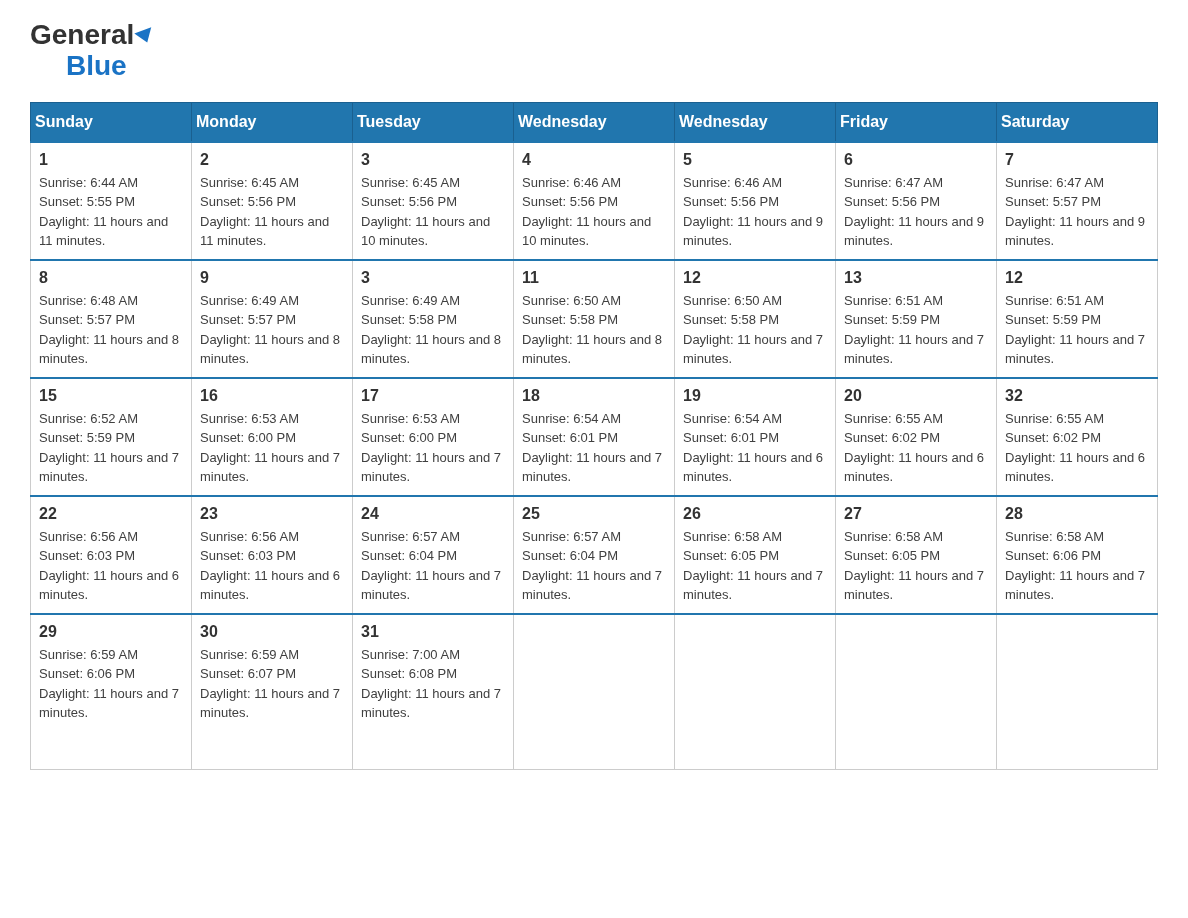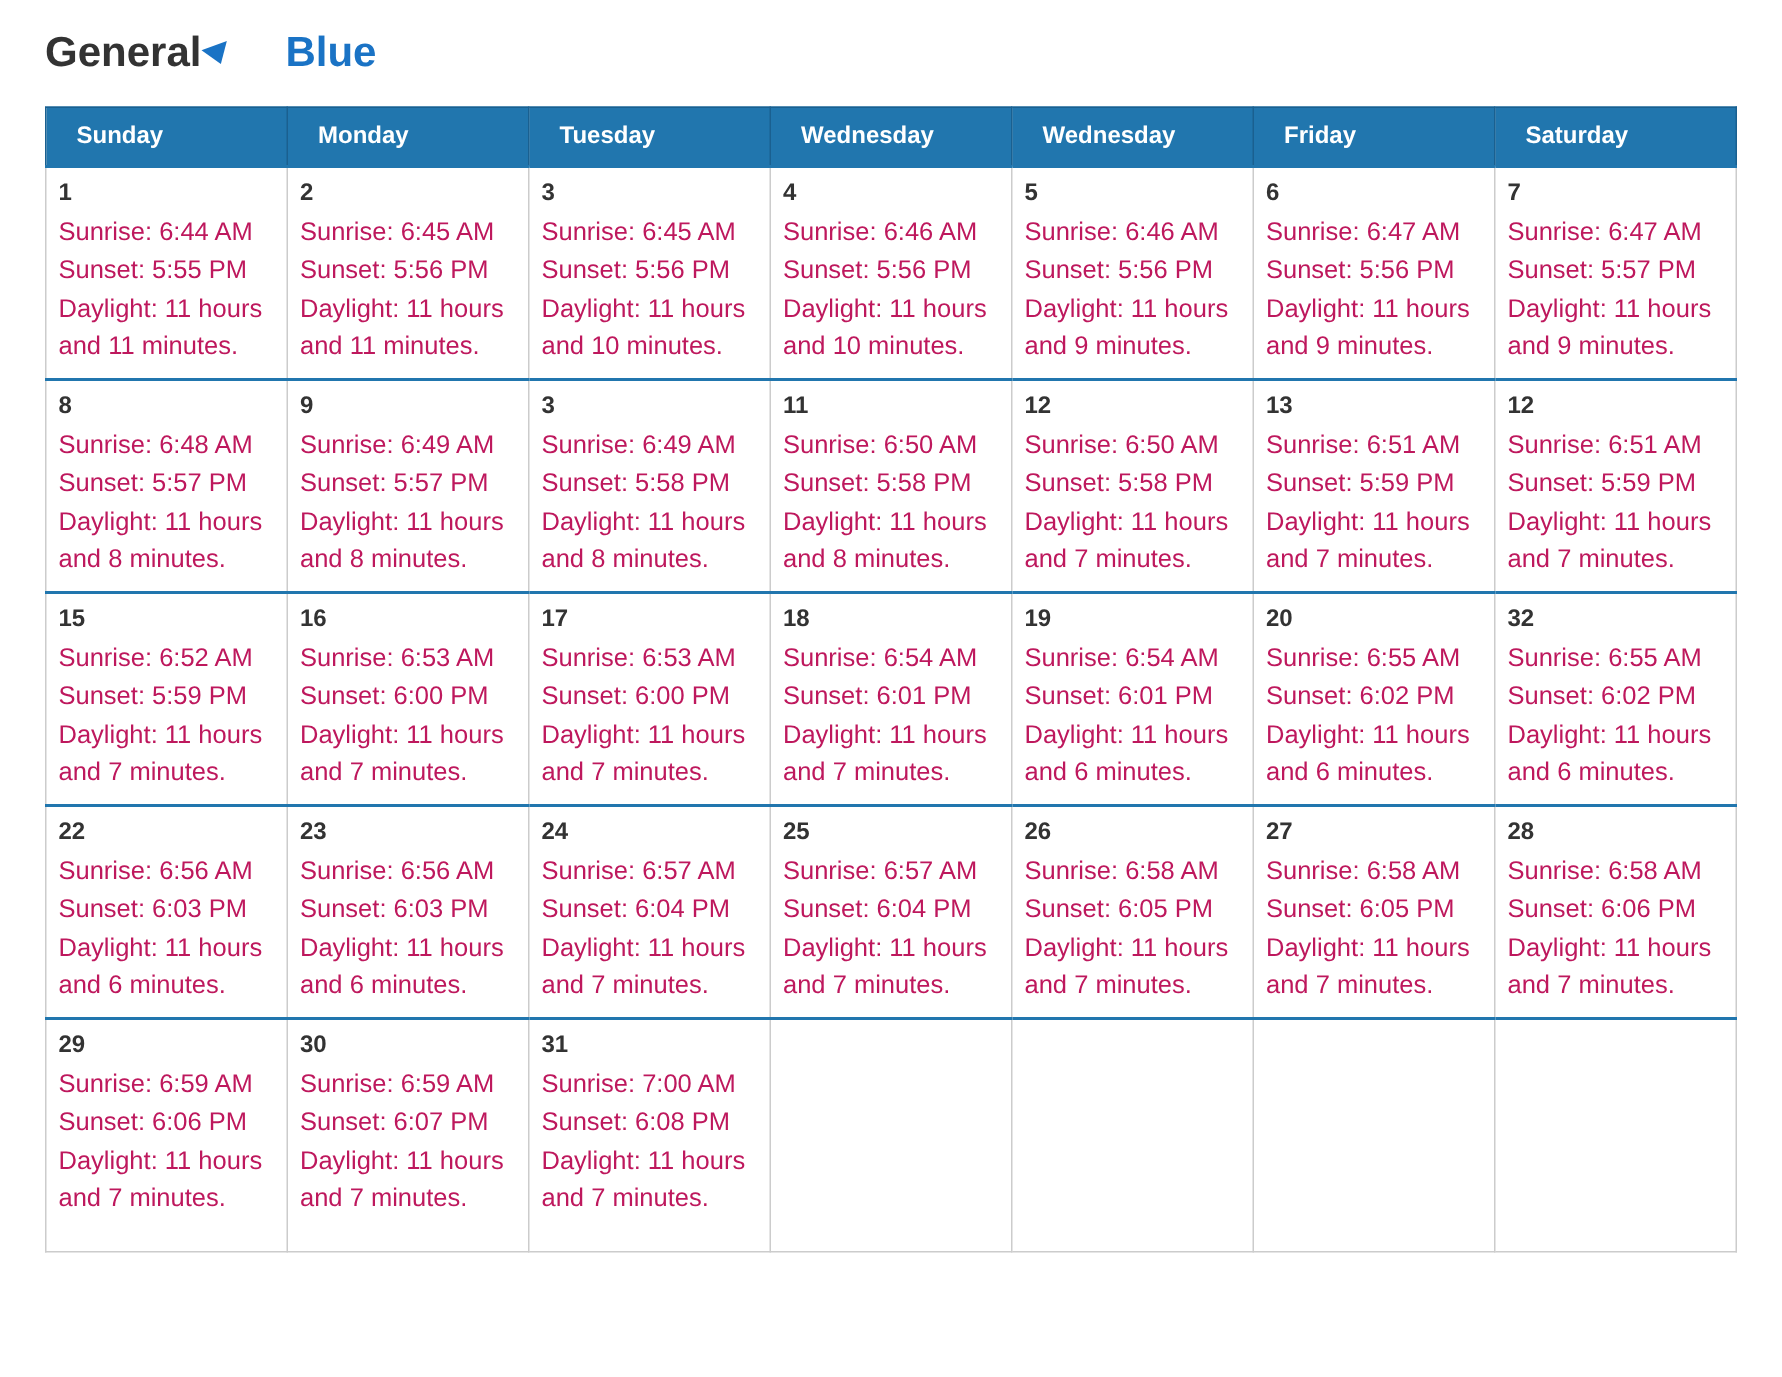--- a/index.html
+++ b/index.html
@@ -11,21 +11,21 @@
       padding: 20px 30px;
     }
     .header {
       display: flex;
       justify-content: space-between;
       align-items: flex-start;
       margin-bottom: 20px;
     }
     .logo {
       display: flex;
-      flex-direction: row;
+      flex-direction: column;
       align-items: flex-start;
     }
     .logo-text {
       font-size: 28px;
       font-weight: bold;
       color: #333;
       line-height: 1.1;
     }
     .logo-text span.blue {
       color: #1a73c5;
@@ -46,21 +46,21 @@
       color: #555;
     }
     table {
       width: 100%;
       border-collapse: collapse;
       table-layout: fixed;
     }
     thead tr th {
       background-color: #2176ae;
       color: #ffffff;
-      padding: 10px 20px;
+      padding: 10px 4px;
       font-size: 16px;
       font-weight: 600;
       text-align: left;
       border: 1px solid #1a6090;
     }
     tbody tr td {
       vertical-align: top;
       padding: 8px;
       font-size: 13px;
       color: #333;
@@ -69,23 +69,23 @@
       height: 110px;
     }
     tbody tr td .day-num {
       font-size: 16px;
       font-weight: 600;
       color: #333;
       display: block;
       margin-bottom: 4px;
     }
     tbody tr td .day-info {
-      font-size: 17px;
+      font-size: 13px;
       line-height: 1.5;
-      color: #be185d;
+      color: #404040;
     }
     tbody tr:last-child td {
       height: 156px;
     }
   </style>
 </head>
 <body>
 
 <div class="header">
   <div class="logo">

